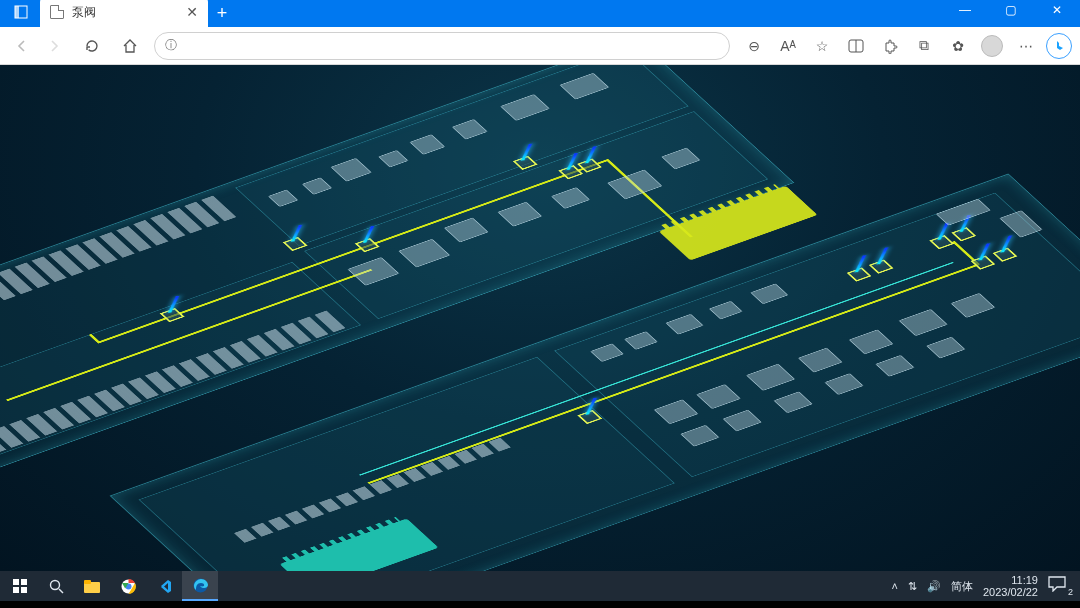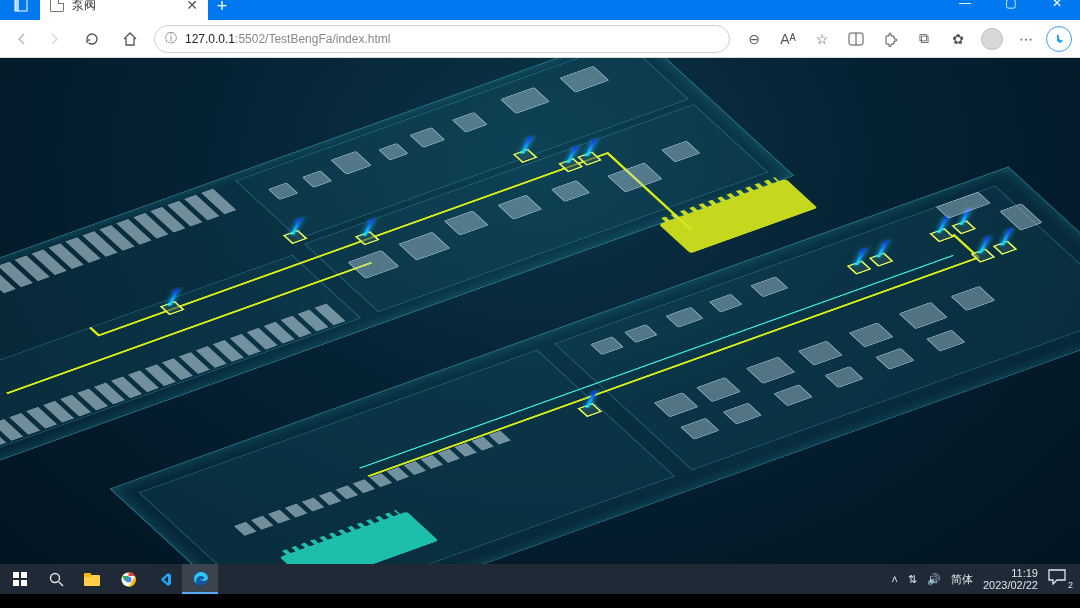--- a/index.html
+++ b/index.html
@@ -1,19 +1,19 @@
 <!DOCTYPE html>
 <html><head>
 <meta charset="utf-8">
 <style>
   html,body{margin:0;padding:0;width:1080px;height:608px;font-family:"Segoe UI",Arial,sans-serif;font-size:12px;background:#000;overflow:hidden;color:#333}
   *{box-sizing:border-box}
 
   
-  .titlebar{height:20px;background:#0078f0;display:flex;align-items:flex-end}
+  .titlebar{height:27px;background:#0078f0;display:flex;align-items:flex-end}
   .tabstrip{display:flex;height:34px;align-items:flex-end;padding-left:6px}
   .panel-btn{width:30px;height:30px;display:flex;align-items:center;justify-content:center;color:#fff}
   .tab{height:30px;background:#fff;border-radius:5px 5px 0 0;display:flex;align-items:center;padding:0 10px;margin-left:4px;width:168px;gap:8px;position:relative}
   .tab .file-ic{width:14px;height:14px;border:1px solid #777;border-radius:1px;position:relative}
   .tab .file-ic::after{content:"";position:absolute;top:-1px;right:-1px;width:5px;height:5px;background:#fff;border-left:1px solid #777;border-bottom:1px solid #777}
   .tab .close{margin-left:auto;font-size:14px;color:#555}
   .newtab{width:28px;height:28px;color:#fff;font-size:18px;display:flex;align-items:center;justify-content:center}
   .wincontrols{margin-left:auto;display:flex;height:34px}
   .wincontrols div{width:46px;display:flex;align-items:center;justify-content:center;color:#fff;font-size:12px}
 
@@ -98,23 +98,20 @@
       </svg>
   </div>
   <div class="nav-ic">
     <svg width="16" height="16">
         <path d="M2 8 L8 2 L14 8 M4 7v7h8V7" stroke="#555" stroke-width="1.3" fill="none"></path>
       </svg>
   </div>
 
   <div class="urlbox">
     <span style="color:#777">ⓘ</span>
-    <span>
-      <span class="host">127.0.0.1</span><span class="path">:5502</span><span class="path">/TestBengFa/index.html</span>
-    </span>
   </div>
 
   <div class="right-icons">
     <div class="ic">⊖</div>
     <div class="ic">Aᴬ</div>
     <div class="ic">☆</div>
     <div class="ic">
       <svg width="16" height="14">
           <rect x="1" y="1" width="14" height="12" rx="2" fill="none" stroke="#555"></rect>
           <line x1="8" y1="1" x2="8" y2="13" stroke="#555"></line>

